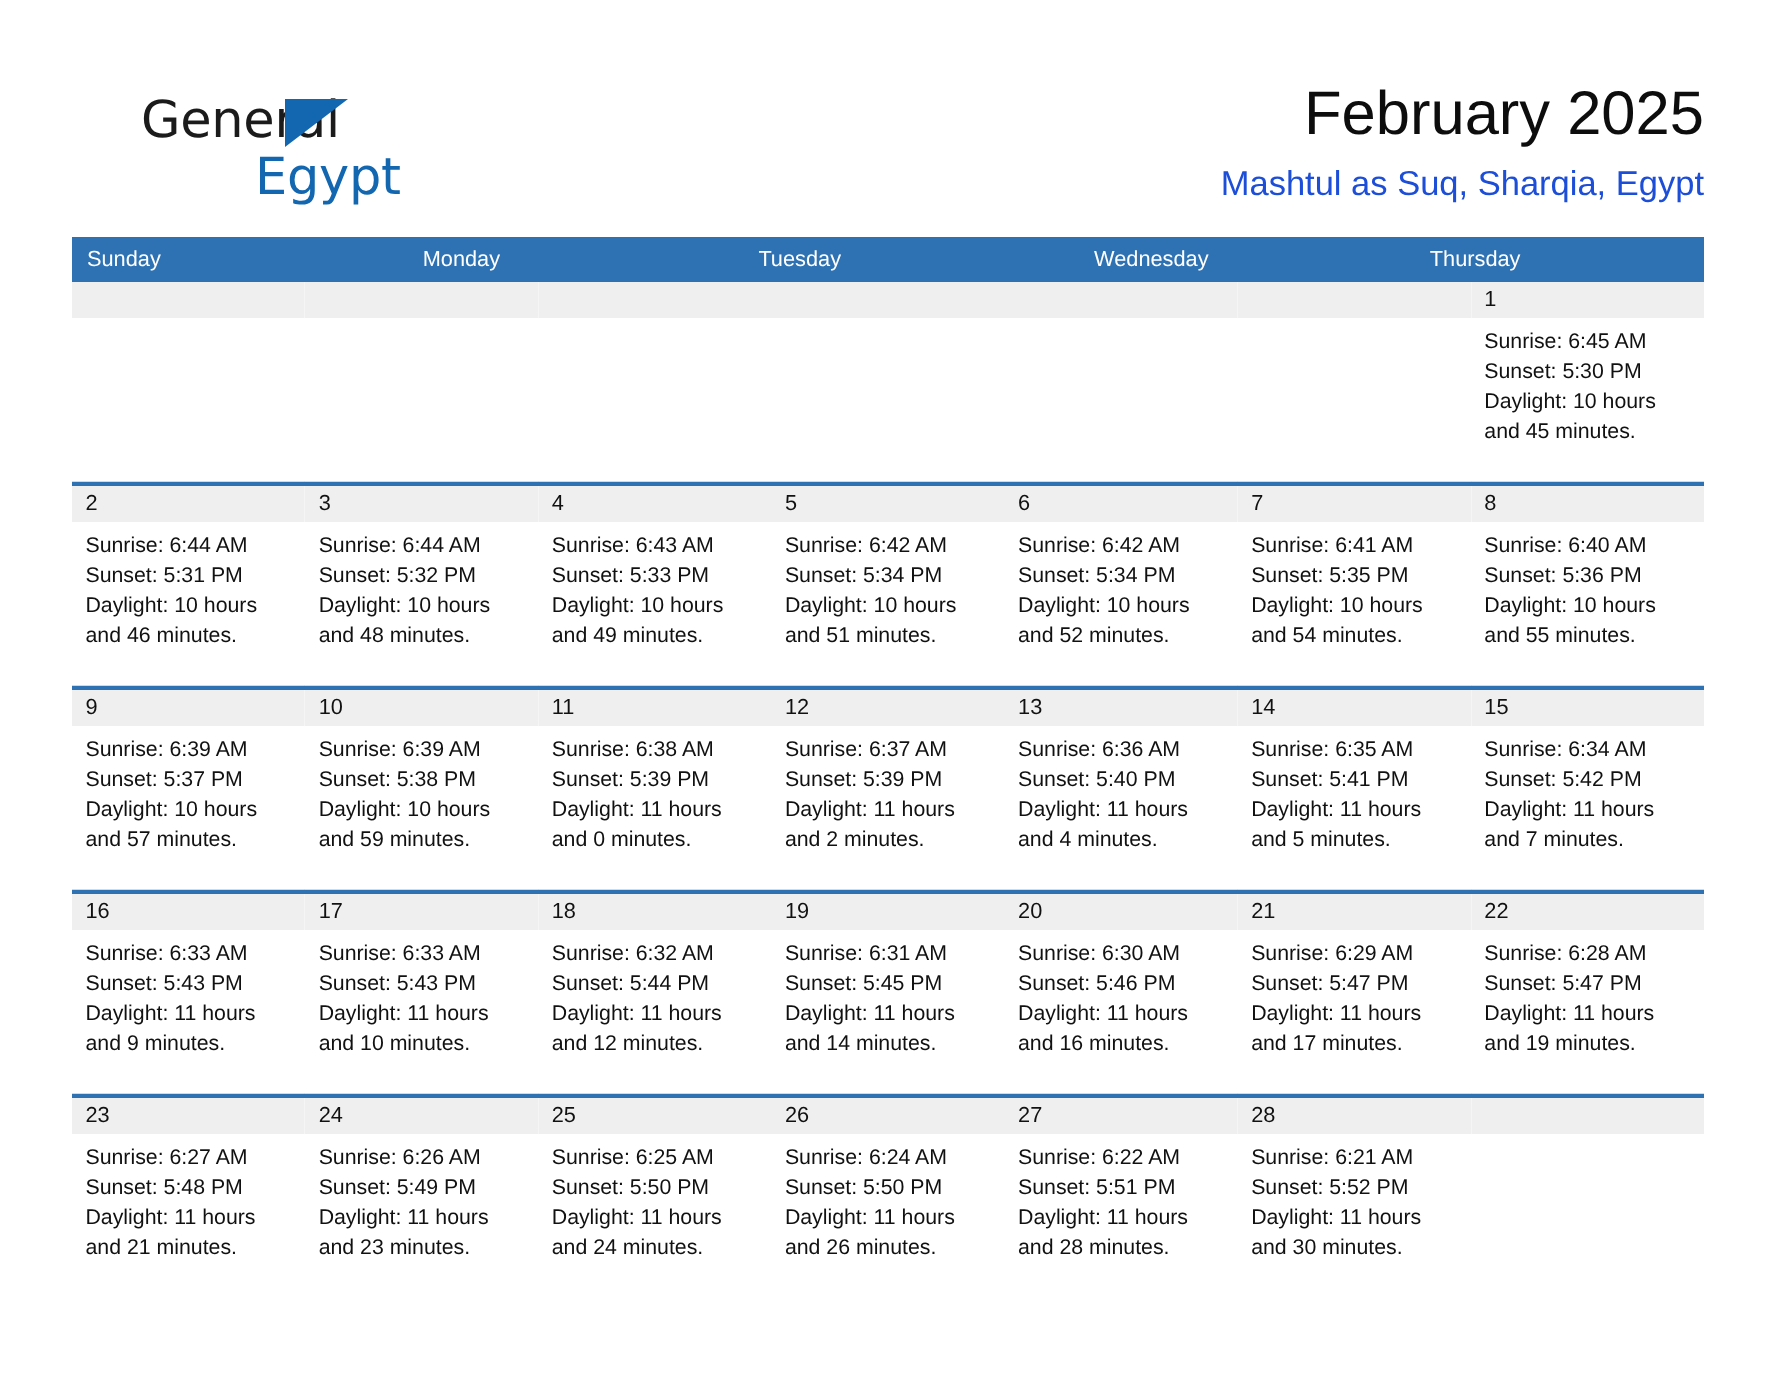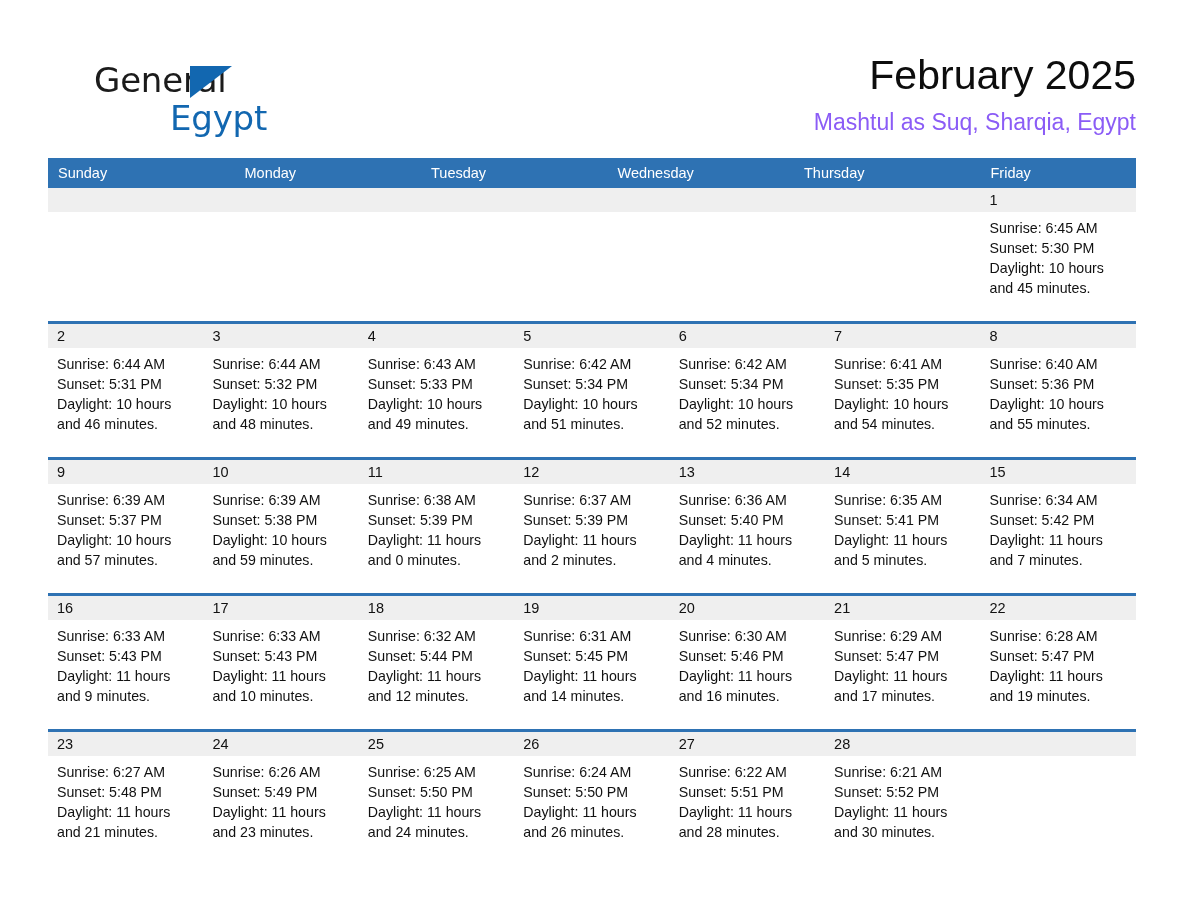--- a/index.html
+++ b/index.html
@@ -79,21 +79,21 @@
     line-height: 50px;
     font-weight: 400;
     color: #0d0d0d;
     white-space: nowrap;
   }
   .cal-subtitle {
     margin-top: 8px;
     font-size: 23px;
     line-height: 28px;
     font-weight: 400;
-    color: #8b5cf6;
+    color: #1d4ed8;
     white-space: nowrap;
   }
 
   
   .calendar {
     position: absolute;
     left: 48px;
     top: 158px;
     width: 1088px;
   }
@@ -167,21 +167,20 @@
   </div>
 
   <div class="calendar">
 
     <div class="weekday-row">
       <div class="weekday">Sunday</div>
       <div class="weekday">Monday</div>
       <div class="weekday">Tuesday</div>
       <div class="weekday">Wednesday</div>
       <div class="weekday">Thursday</div>
-      <div class="weekday">Friday</div>
     </div>
 
     <div class="week first">
       <div class="day-cell">
           <div class="daynum-band"></div>
           <div class="day-body">
             <div class="day-line"></div>
             <div class="day-line"></div>
             <div class="day-line"></div>
             <div class="day-line"></div>

